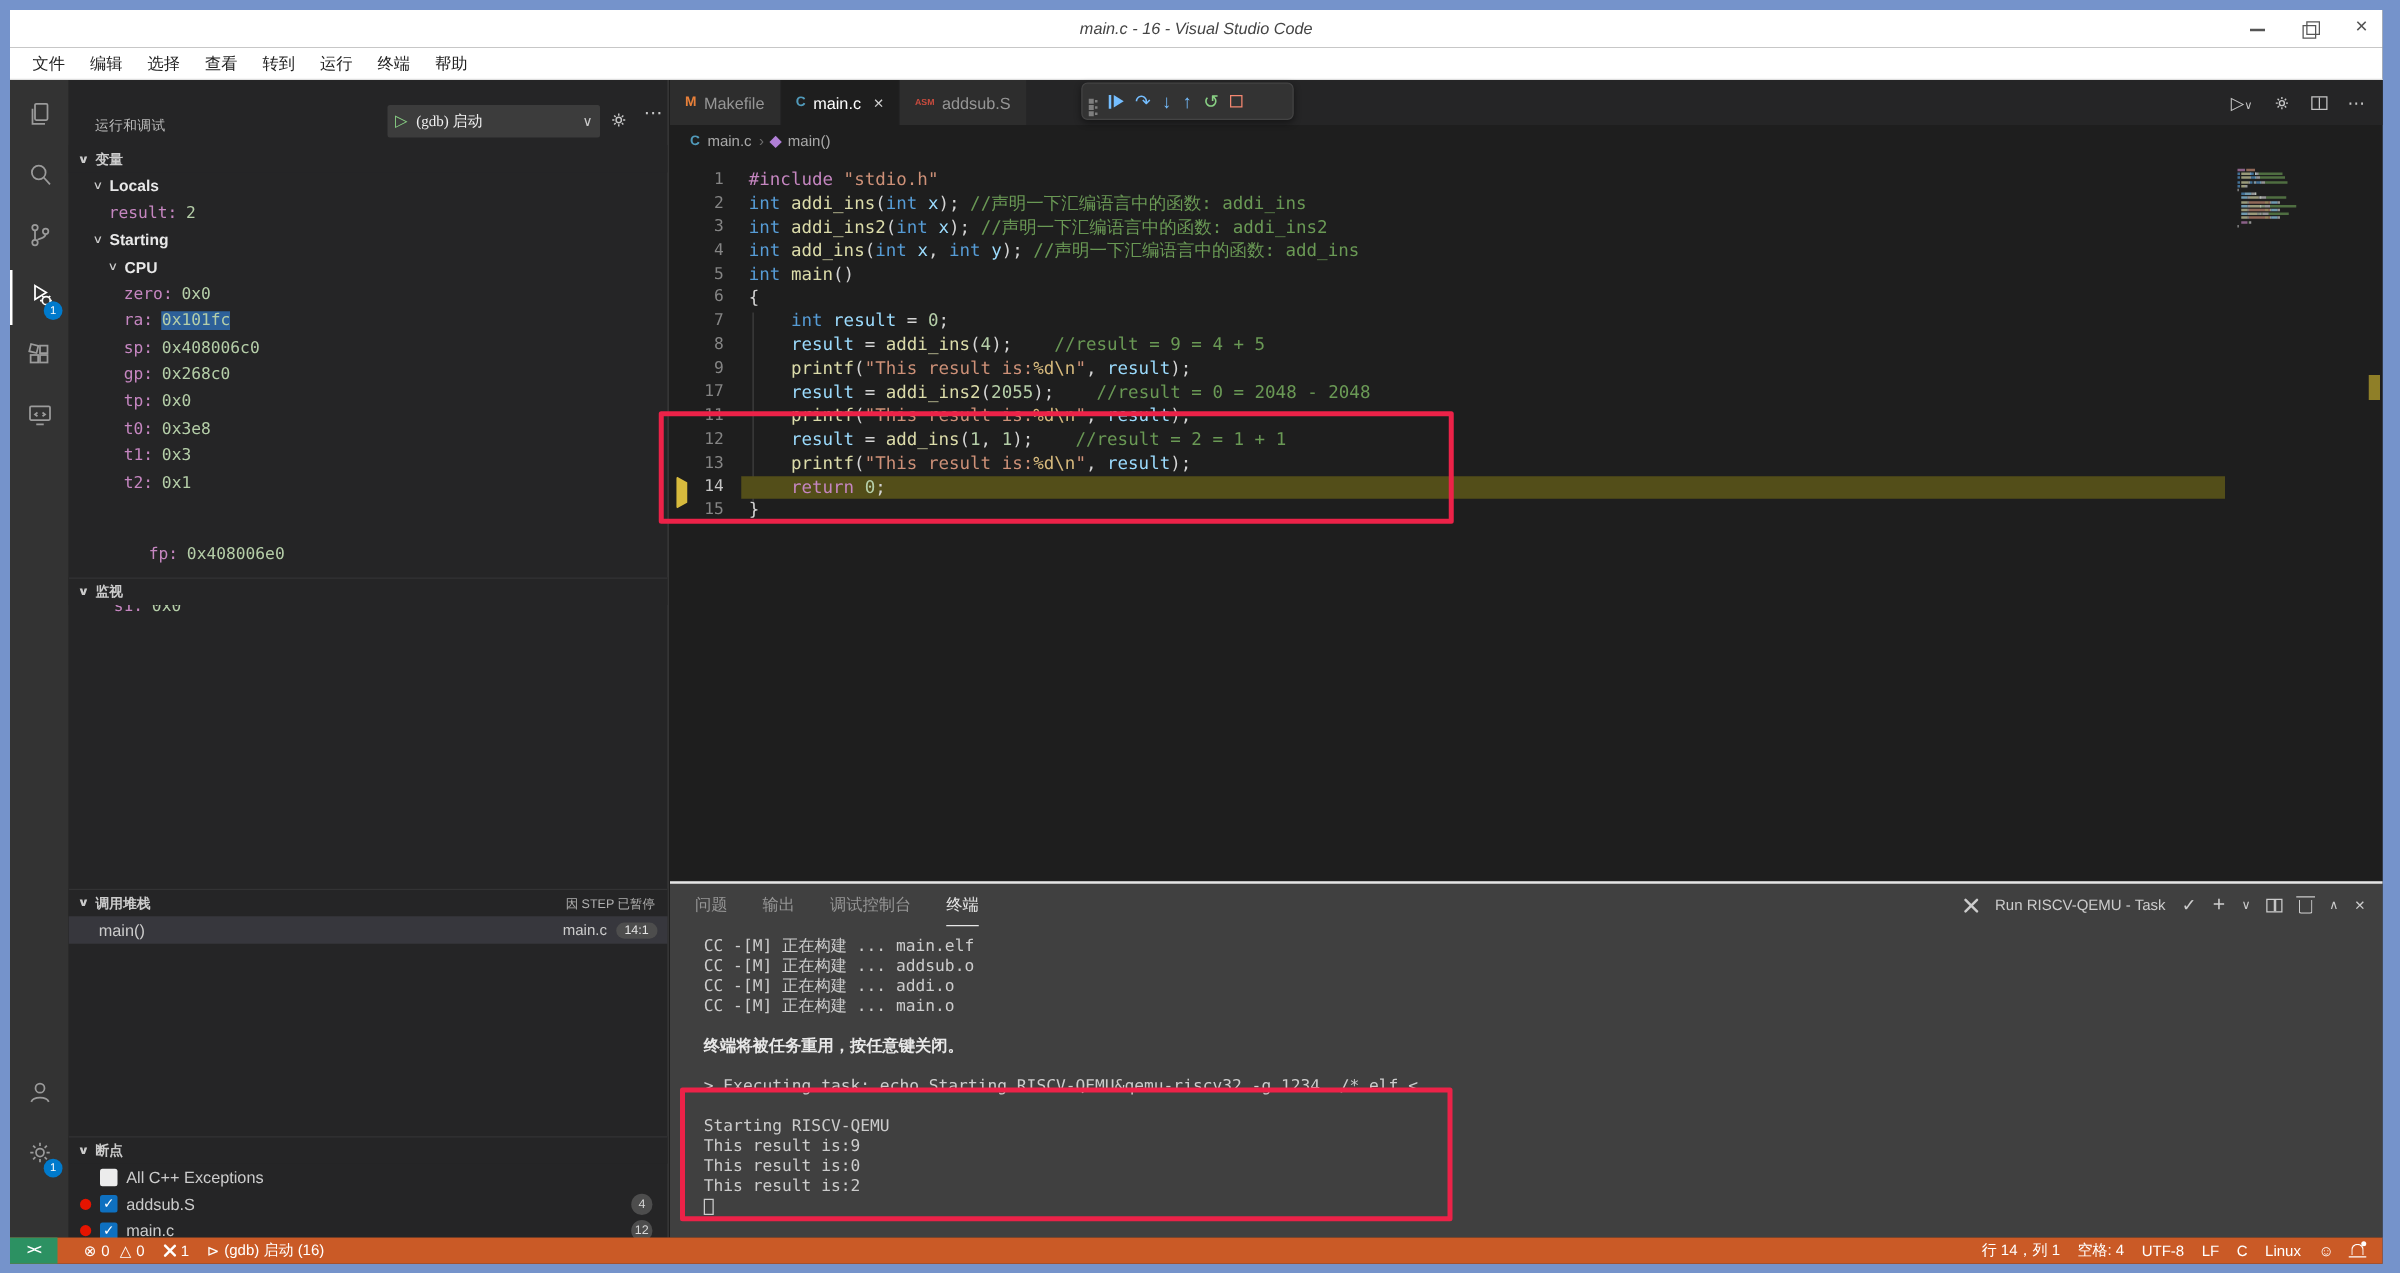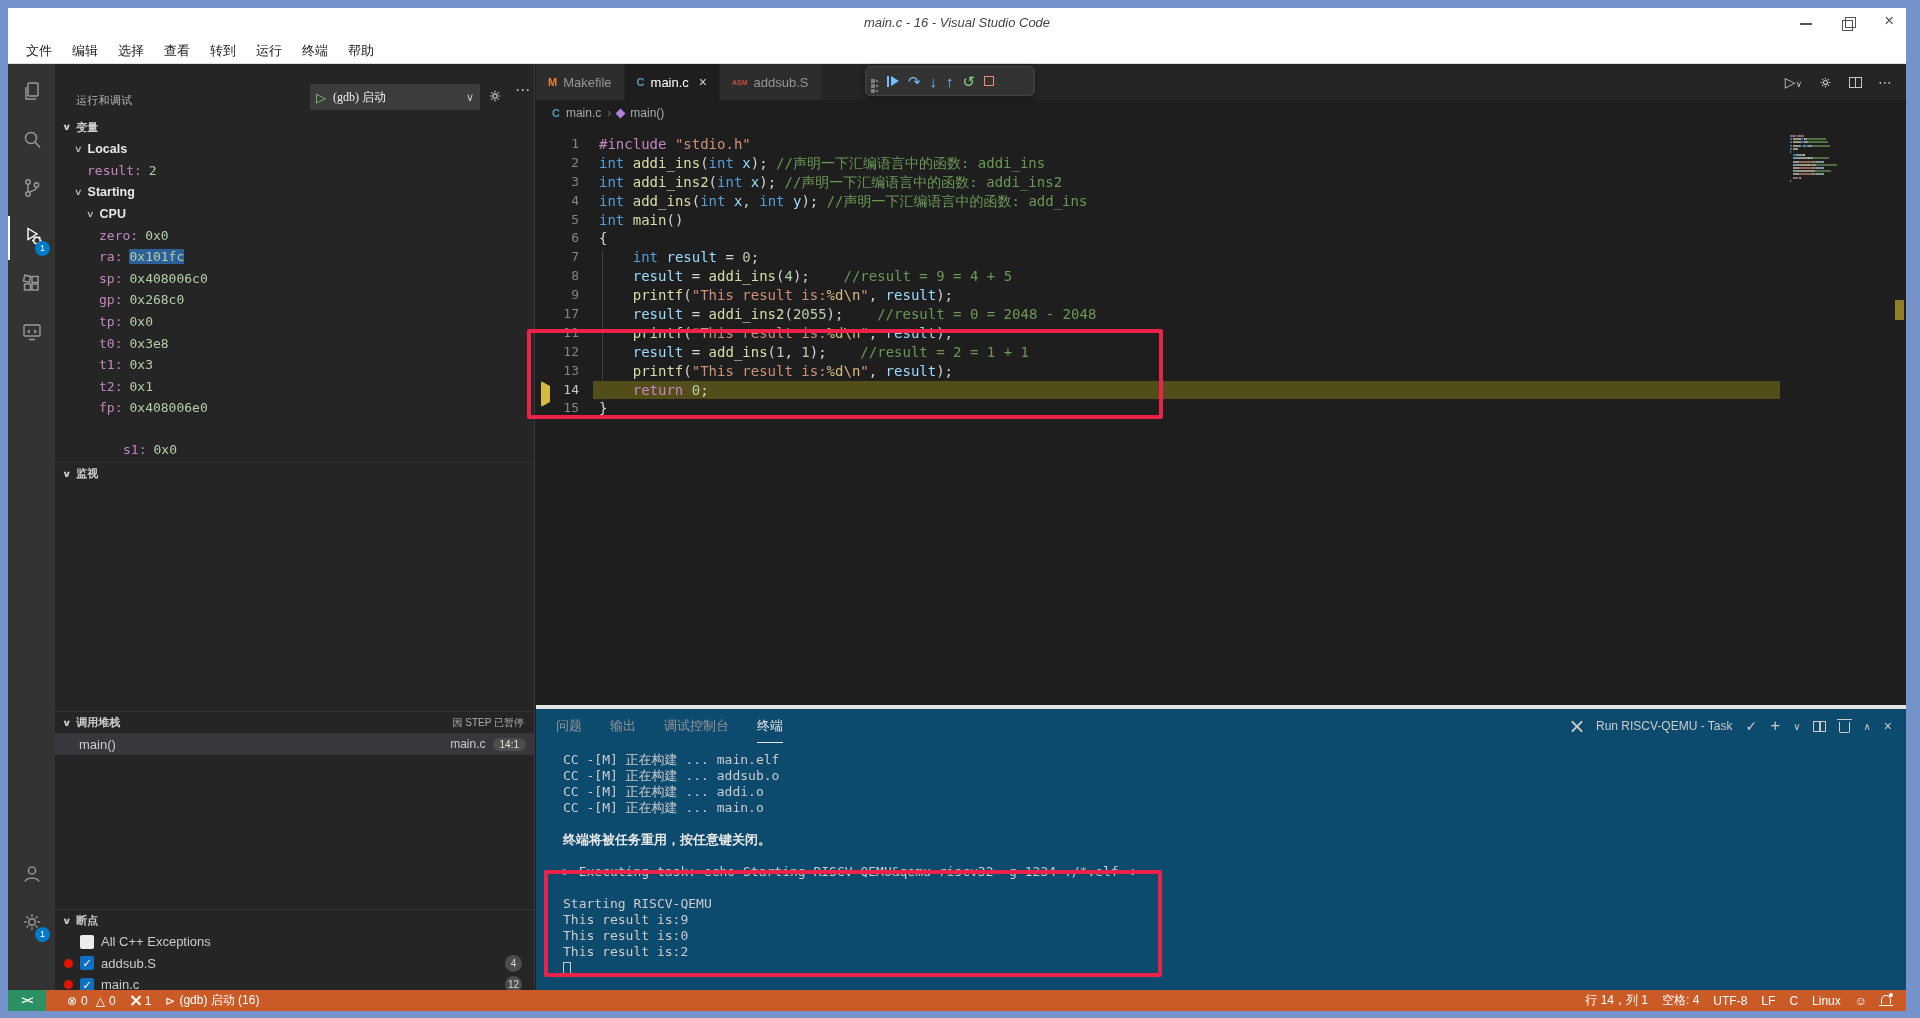--- a/index.html
+++ b/index.html
@@ -101,21 +101,21 @@
   .ctext { position:absolute; left:63px; top:0; }
   .kw{color:#569cd6} .fn{color:#dcdcaa} .str{color:#ce9178} .esc{color:#d7ba7d}
   .num{color:#b5cea8} .cmt{color:#6a9955} .pre{color:#c586c0} .var{color:#9cdcfe}
   .pln{color:#d4d4d4} .ret{color:#c586c0}
   .indent-guide { position:absolute; left:66px; top:115px; width:1px; height:152px; background:#404040; }
   .minimap { position:absolute; right:16px; top:71px; width:100px; height:70px; }
   .mseg { position:absolute; height:2px; opacity:.65; }
   .ruler-mark { position:absolute; right:2px; top:236px; width:9px; height:20px; background:#8f7f28; }
 
   
-  .panel { position:absolute; left:528px; top:697px; right:0; bottom:21px; background:#0c4a6e; border-top:4px solid #e5e5e5; }
+  .panel { position:absolute; left:528px; top:697px; right:0; bottom:21px; background:#404040; border-top:2px solid #e5e5e5; }
   .panel-tabs { position:absolute; left:20px; top:0; height:34px; display:flex; gap:28px; align-items:center; }
   .ptab { font-size:13px; color:#969696; height:34px; line-height:34px; cursor:pointer; }
   .ptab.active { color:#e7e7e7; border-bottom:1px solid #e7e7e7; }
   .panel-toolbar { position:absolute; right:14px; top:0; height:34px; display:flex; align-items:center; gap:13px; color:#cccccc; }
   .pt-label { font-size:12px; color:#cccccc; }
   .pt-ic { font-size:14px; cursor:pointer; }
   .ic-tools { width:13px; height:13px; position:relative; }
   .ic-tools::before,.ic-tools::after { content:""; position:absolute; left:6px; top:-1px; width:2px; height:15px; background:#cccccc; border-radius:1px; }
   .ic-tools::before { transform:rotate(45deg); } .ic-tools::after { transform:rotate(-45deg); }
   .ic-trash { width:11px; height:11px; border:1.2px solid #ccc; border-top:none; border-radius:0 0 2px 2px; position:relative; margin-top:3px; }
@@ -292,25 +292,25 @@
             <span class="vv">0x3e8</span>
           </div>
           <div class="tree-row" style="padding-left: 44px;">
             <span class="vn">t1:</span>
             <span class="vv">0x3</span>
           </div>
           <div class="tree-row" style="padding-left: 44px;">
             <span class="vn">t2:</span>
             <span class="vv">0x1</span>
           </div>
-          <div class="tree-row" style="padding-left: 44px;">
+          <div class="tree-row" style="padding-left: 64px; margin-top: 36px;">
             <span class="vn">fp:</span>
             <span class="vv">0x408006e0</span>
           </div>
-          <div class="tree-row" style="padding-left: 68px; margin-top: 20px;">
+          <div class="tree-row" style="padding-left: 36px; margin-top: 20px;">
             <span class="vn">s1:</span>
             <span class="vv">0x0</span>
           </div>
         </div>
     </div>
     <div class="a0-blob"></div>
 
     <div class="watch-header">
       <div class="sect-header">
         <span class="chev">∨</span>

